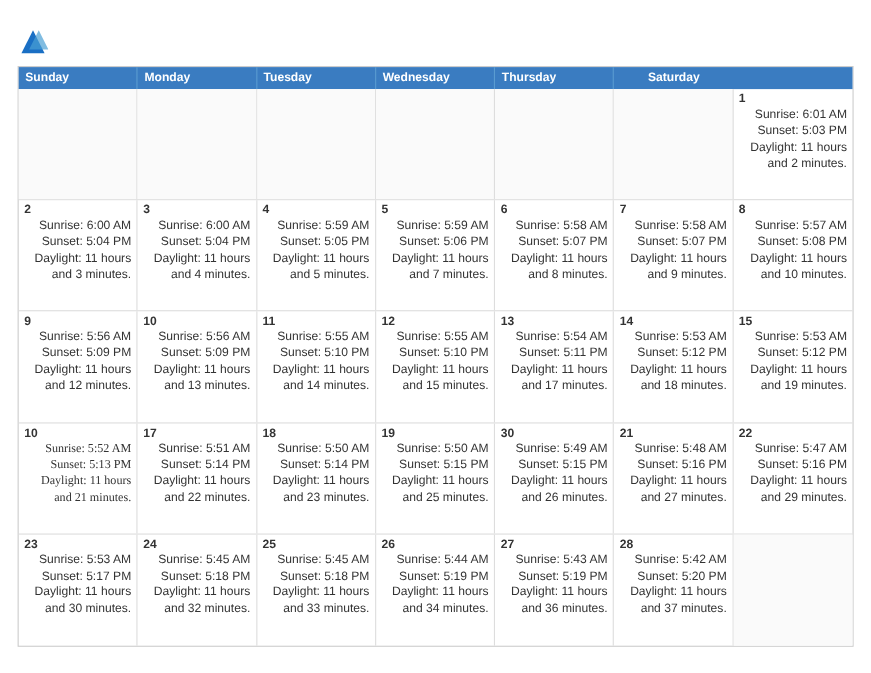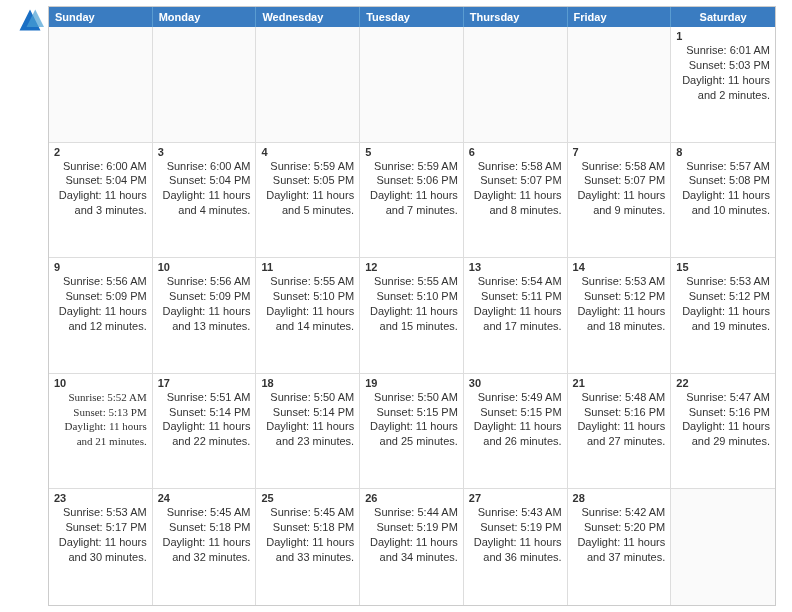--- a/index.html
+++ b/index.html
@@ -6,23 +6,23 @@
     body {
       width: 792px;
       height: 612px;
       font-family: Arial, sans-serif;
       background: #fff;
       overflow: hidden;
     }
     .page {
       width: 792px;
       height: 612px;
-      padding: 6px 16px;
+      padding: 24px 16px;
       display: flex;
-      flex-direction: row;
+      flex-direction: column;
     }
     .header {
       display: flex;
       justify-content: space-between;
       align-items: flex-start;
       margin-bottom: 8px;
     }
     .logo {
       display: flex;
       align-items: center;
@@ -124,24 +124,23 @@
     <div class="title-block">
       <div class="month-title"></div>
       <div class="location"></div>
     </div>
   </div>
 
   <div class="calendar">
     <div class="cal-header">
     <div class="cal-header-cell">Sunday</div>
         <div class="cal-header-cell">Monday</div>
+        <div class="cal-header-cell">Tuesday</div>
         <div class="cal-header-cell">Wednesday</div>
-        <div class="cal-header-cell">Tuesday</div>
         <div class="cal-header-cell">Thursday</div>
-        <div class="cal-header-cell">Friday</div>
         <div class="cal-header-cell">Saturday</div>
       </div>
     <div class="cal-body">
     <div class="cal-row">
           <div class="cal-cell empty"></div>
           <div class="cal-cell empty"></div>
           <div class="cal-cell empty"></div>
           <div class="cal-cell empty"></div>
           <div class="cal-cell empty"></div>
           <div class="cal-cell empty"></div>

